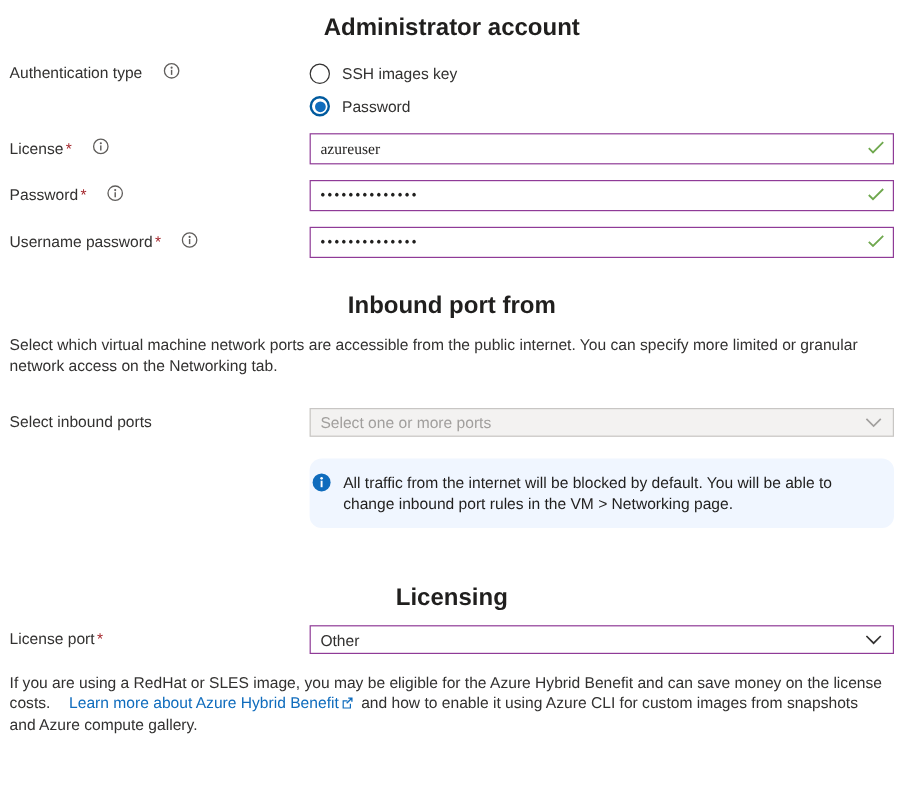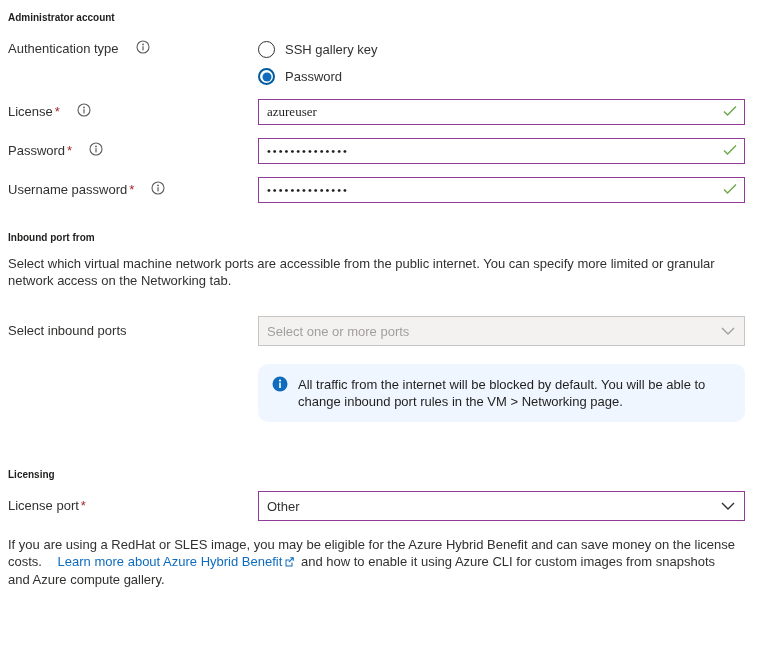--- a/index.html
+++ b/index.html
@@ -3,21 +3,21 @@
 <meta charset="utf-8">
 <style>
   * { margin:0; padding:0; box-sizing:border-box; }
   html,body { width:768px; height:662px; background:#ffffff; }
   body {
     font-family:"Liberation Sans","DejaVu Sans",sans-serif;
     font-size:13px; color:#323130;
     padding:8px 23px 0 8px;
     overflow:hidden;
   }
-  h2.section-heading { font-size:10px; font-weight:700; color:#201f1e; }
+  h2.section-heading { font-size:20px; font-weight:700; color:#201f1e;text-align:center; }
   .row { display:flex; }
   .label-col { width:250px; flex:0 0 250px; padding-top:4px; display:flex; align-items:flex-start; gap:13px; }
   .label-col .lbl { line-height:18px; }
   .field-col { flex:1 1 auto; min-width:0; }
   .req { color:#a4262c; margin-left:2px; }
   .info-tip { display:inline-block; vertical-align:-2px; margin-left:4px; cursor:pointer; }
 
   
   .radio-group { display:flex; flex-direction:column; }
   .radio-option { display:flex; align-items:center; gap:10px; height:27px; cursor:pointer; }
@@ -32,21 +32,21 @@
   .text-field { position:relative; }
   .text-field input {
     width:100%; height:26px; border:1px solid #8f3b97; background:#fff;
     font-family:Liberation Serif, serif; font-size:13px; color:#201f1e;
     padding:0 30px 0 8px; outline:none;
   }
   .text-field input.masked { letter-spacing:2px; font-weight:700; font-size:11px; }
   .valid-check { position:absolute; right:8px; top:50%; transform:translateY(-50%); }
 
   
-  .dropdown { position:relative; height:30px; border:1px solid #8f3b97; background:#fff;
+  .dropdown { position:relative; height:24px; border:1px solid #8f3b97; background:#fff;
     display:flex; align-items:center; padding:0 30px 0 8px; cursor:pointer; }
   .dropdown.disabled { background:#f3f2f1; border:1px solid #c8c6c4; color:#a19f9d; cursor:default; }
   .dropdown .chev { position:absolute; right:9px; top:50%; transform:translateY(-50%); }
 
   
   #heading-admin { margin-top:4px; }
   #row-auth { margin-top:13px; }
   #row-username { margin-top:9px; align-items:center; }
   #row-password { margin-top:13px; align-items:center; }
   #row-confirm { margin-top:13px; align-items:center; }
@@ -55,21 +55,21 @@
   #row-public-ports { margin-top:14px; }
   #row-select-ports { margin-top:13px; align-items:center; }
   #row-info-banner { margin-top:18px; }
   #heading-licensing { margin-top:47px; }
   #row-license { margin-top:11px; align-items:center; }
   #note-licensing { margin-top:15px; max-width:730px; line-height:17px; }
   #row-username .label-col, #row-password .label-col, #row-confirm .label-col,
   #row-select-ports .label-col, #row-license .label-col { padding-top:0; }
 
   .info-banner {
-    background:#f0f6ff; border-radius:10px; padding:12px 14px;
+    background:#f0f6ff; border-radius:10px; padding:12px 2px;
     display:flex; gap:10px; align-items:flex-start;
   }
   .info-banner .txt { line-height:17px; max-width:432px; color:#201f1e; }
   a.link { color:#0f6cbd; text-decoration:none; cursor:pointer;padding-left:12px; }
   .ext-icon { display:inline-block; vertical-align:-1px; margin:0 2px; }
 </style>
 </head>
 <body>
 
 <h2 class="section-heading" id="heading-admin">Administrator account</h2>
@@ -82,21 +82,21 @@
         <circle cx="7" cy="7" r="6" fill="none" stroke="#605e5c" stroke-width="1.1"></circle>
         <circle cx="7" cy="4.4" r="0.9" fill="#605e5c"></circle>
         <rect x="6.4" y="6.2" width="1.2" height="4.2" fill="#605e5c"></rect>
       </svg>
     </span>
   </div>
   <div class="field-col">
     <div class="radio-group">
       <div class="radio-option">
         <span class="radio-circle"></span>
-        <span>SSH gallery key</span>
+        <span>SSH images key</span>
       </div>
       <div class="radio-option selected">
         <span class="radio-circle"></span>
         <span>Password</span>
       </div>
     </div>
   </div>
 </div>
 
 <div class="row" id="row-username">

